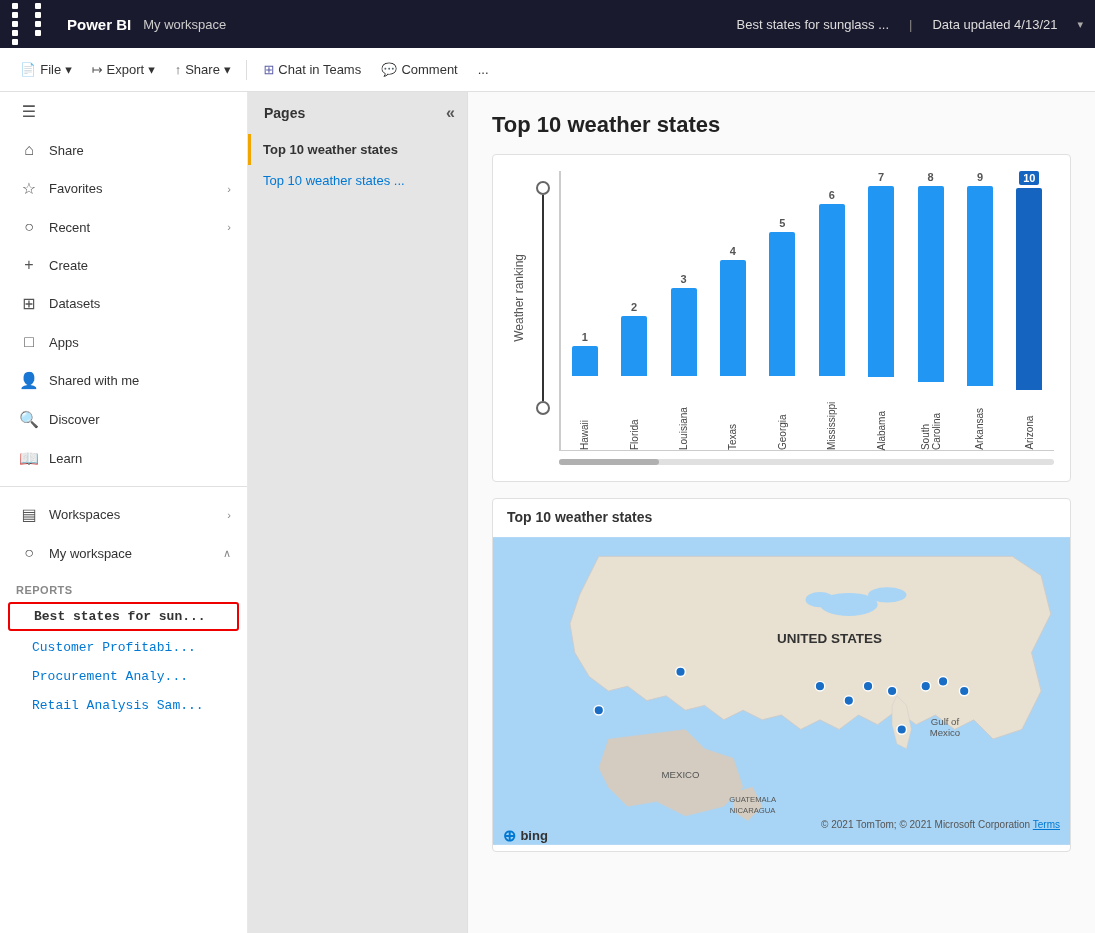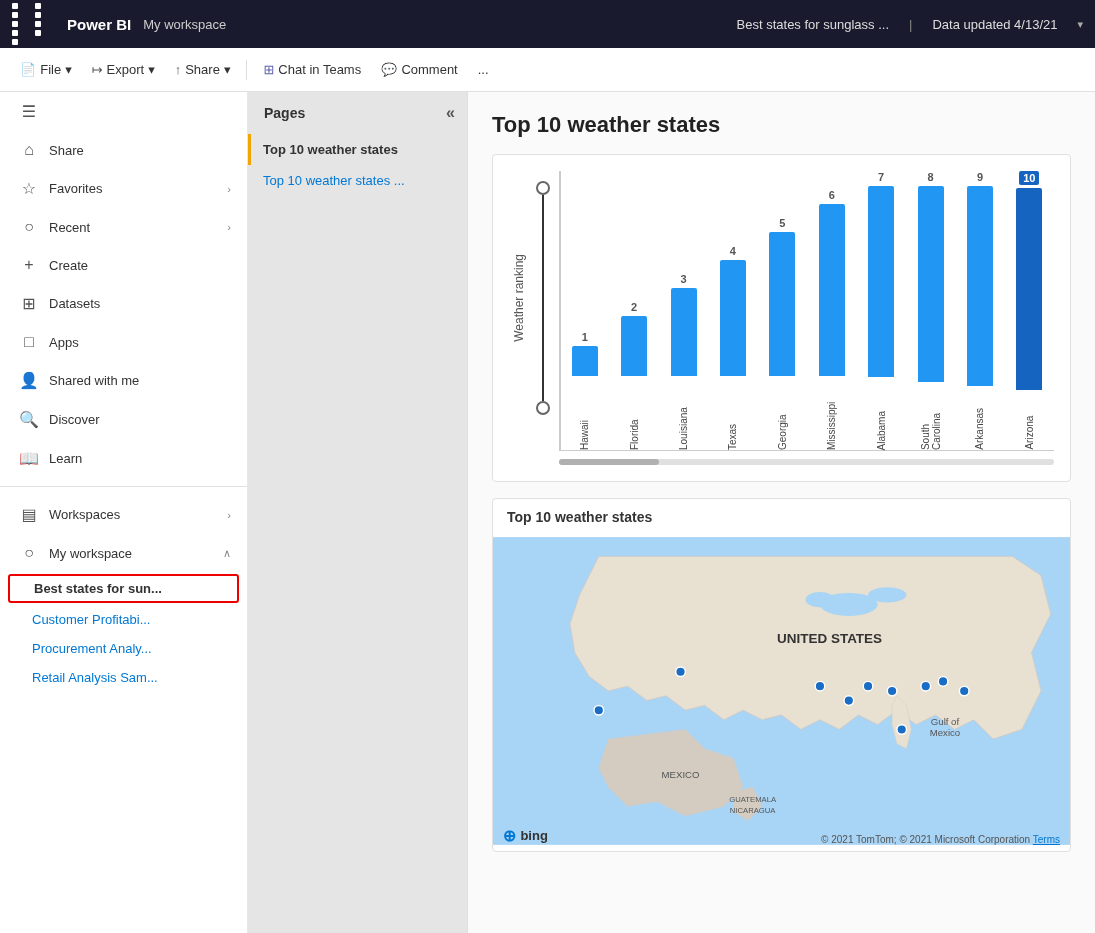--- a/index.html
+++ b/index.html
@@ -44,21 +44,21 @@
     .nav-item {
       display: flex; align-items: center; gap: 10px;
       padding: 10px 16px; cursor: pointer; color: #333; font-size: 13px;
       border-left: 3px solid transparent;
     }
     .nav-item .nav-icon { font-size: 16px; color: #555; width: 20px; text-align: center; }
     .nav-item .nav-chevron { margin-left: auto; color: #888; font-size: 11px; }
     .nav-section-header { padding: 12px 16px 4px 16px; font-size: 11px; color: #888; font-weight: 600; text-transform: uppercase; letter-spacing: 0.5px; }
     .nav-sub-item {
       display: flex; align-items: flex-end;
-      padding: 7px 16px 7px 32px; cursor: pointer; color: #0078d4; font-size: 13px;
+      padding: 7px 16px 7px 32px; cursor: pointer; color: #0078d4; font-size: 13px; font-family: Liberation Mono, monospace;
     }
     .nav-sub-item.active-report {
       font-weight: 600; color: #333;
       border: 2px solid #e00; border-radius: 3px; margin: 2px 8px; padding: 5px 8px 5px 24px;
     }
 
     
     .pages-panel {
       width: 220px; background: #e5e5e5; border-right: 1px solid #e0e0e0;
       padding: 12px 0; flex-shrink: 0;
@@ -111,21 +111,21 @@
       background: #fff; border: 1px solid #e0e0e0; border-radius: 4px;
       overflow: hidden; position: relative;
     }
     .map-title { font-size: 14px; font-weight: 600; color: #333; padding: 10px 14px 6px; }
     .map-container { position: relative; height: 320px; overflow: hidden; }
     .map-bing {
       position: absolute; bottom: 6px; left: 10px;
       display: flex; align-items: center; gap: 4px; font-size: 12px; font-weight: 700;
     }
     .map-copyright {
-      position: absolute; bottom: 6px; right: 10px;
+      position: absolute; bottom: 21px; right: 10px;
       font-size: 10px; color: #555;
     }
     .map-copyright a { color: #0078d4; }
   </style>
 </head>
 <body>
 
 <div class="topbar">
   <div class="topbar-grid">
     <span></span>
@@ -230,20 +230,21 @@
       <span class="nav-icon">▤</span>
       <span>Workspaces</span>
       <span class="nav-chevron">›</span>
     </div>
     <div class="nav-item">
       <span class="nav-icon">○</span>
       <span>My workspace</span>
       <span class="nav-chevron">∧</span>
     </div>
 
+    <div class="nav-section-header">Reports</div>
 
     <div class="nav-sub-item active-report">
       <span>Best states for sun...</span>
     </div>
     <div class="nav-sub-item">
       <span>Customer Profitabi...</span>
     </div>
     <div class="nav-sub-item">
       <span>Procurement Analy...</span>
     </div>

